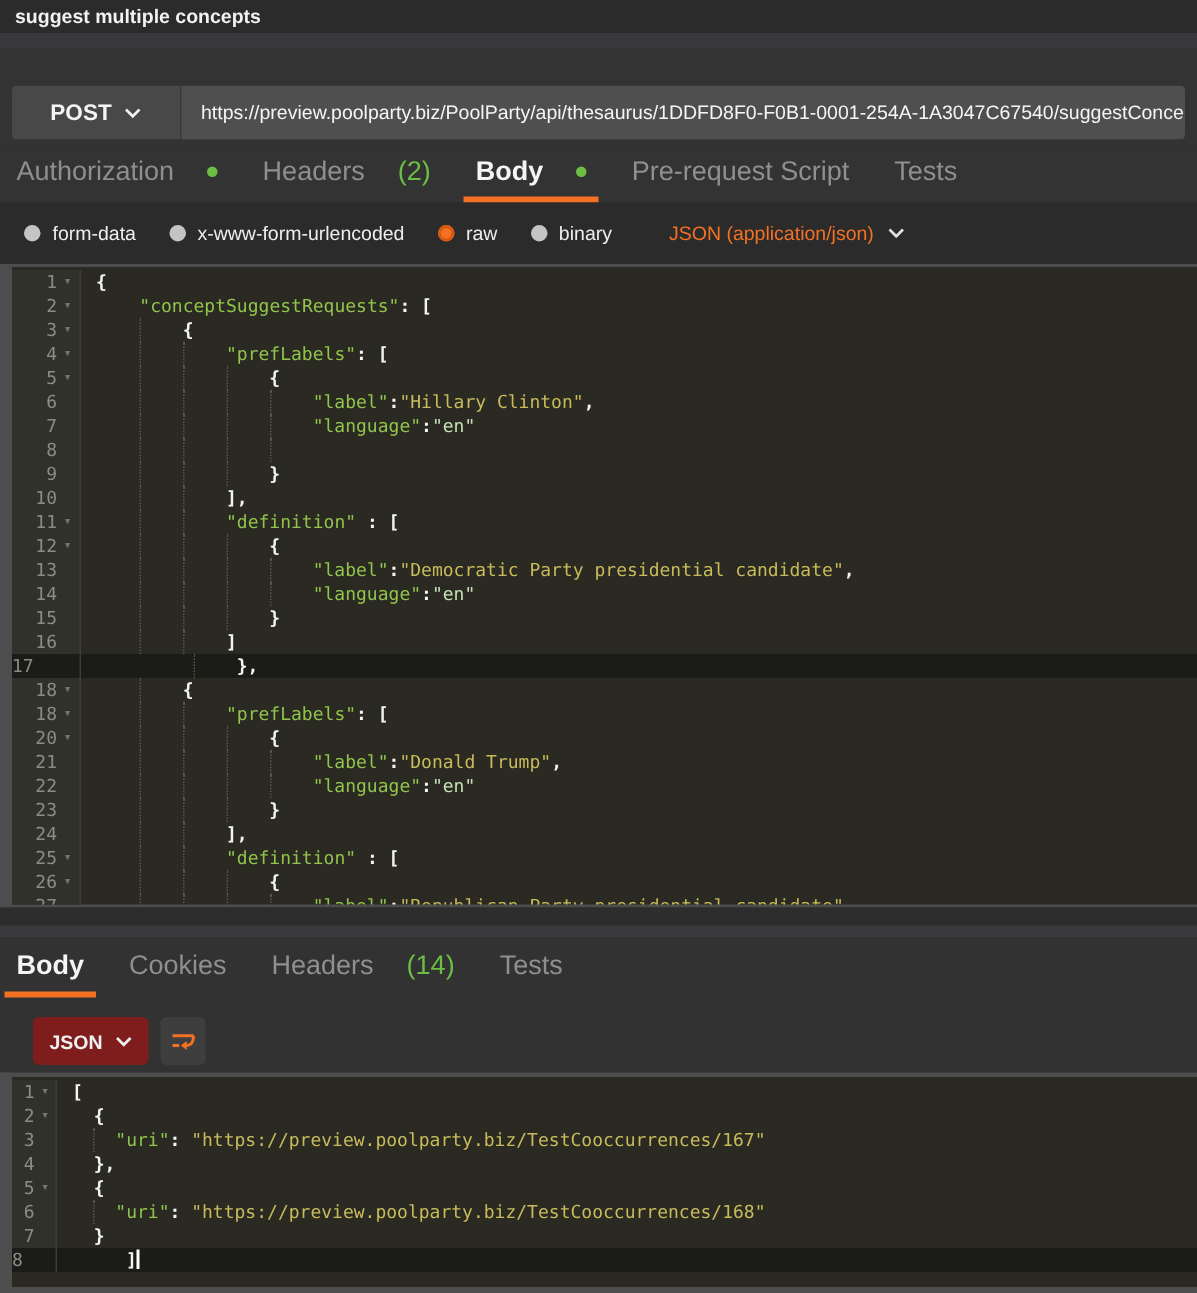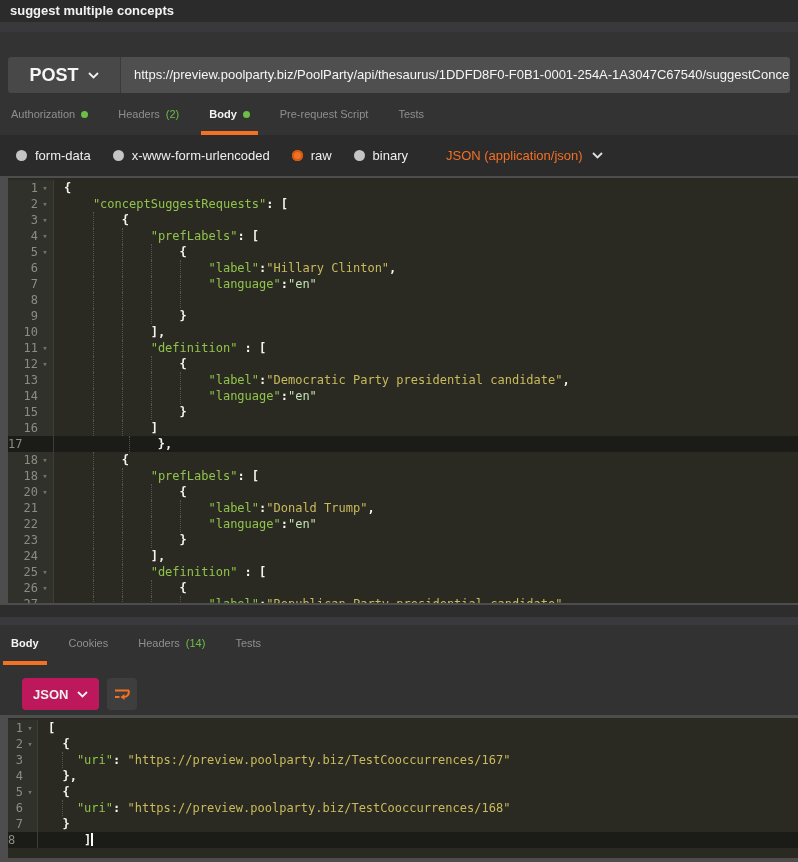--- a/index.html
+++ b/index.html
@@ -5,27 +5,27 @@
   * { margin:0; padding:0; box-sizing:border-box; }
   html,body { width:798px; height:862px; background:#2d2d2d; font-family:"Liberation Sans", sans-serif; overflow:hidden; }
   .abs { position:absolute; }
   #stage { position:relative; width:798px; height:862px; background:#2d2d2d; }
 
   
   #titlebar { top:0; left:0; width:798px; height:22px; background:#2b2b2b; color:#f2f2f2; font-size:13px; font-weight:bold; line-height:21px; padding-left:10px; }
   #subband  { top:22px; left:0; width:798px; height:10px; background:#39393b; }
   #reqrow   { top:32px; left:0; width:798px; height:65px; background:#333333; }
   #request-bar { top:57px; left:8px; width:782px; height:36px; border-radius:3px; overflow:hidden; display:flex; }
-  #method-btn { width:113px; background:#484848; color:#f5f5f5; font-size:18px; font-weight:bold; display:flex; align-items:center; justify-content:center; gap:9px; border-right:1px solid #3a3a3a; cursor:pointer; }
+  #method-btn { width:113px; background:#484848; color:#f5f5f5; font-size:15px; font-weight:bold; display:flex; align-items:center; justify-content:center; gap:9px; border-right:1px solid #3a3a3a; cursor:pointer; }
   #url-field { flex:1; background:#4f4f4f; color:#f5f5f5; font-size:13px; line-height:36px; padding-left:13px; white-space:nowrap; overflow:hidden; }
 
   
   .tabrow { display:flex; align-items:stretch; padding-left:3px; }
   #req-tabs { top:97px; left:0; width:798px; height:38px; background:#333333; }
-  .tab { display:flex; align-items:center; gap:6px; padding:0 8px; margin-right:14px; font-size:11px; color:#8f8f8f; border-bottom:4px solid transparent; cursor:pointer; }
+  .tab { display:flex; align-items:center; gap:22px; padding:0 8px; margin-right:14px; font-size:18px; color:#8f8f8f; border-bottom:4px solid transparent; cursor:pointer; }
   .tab.active { color:#f5f5f5; font-weight:600; border-bottom-color:#F47023; }
   .dot { width:7px; height:7px; border-radius:50%; background:#6DBE45; }
   .badge { color:#6DBE45; }
 
   
   #mode-row { top:135px; left:0; width:798px; height:41px; background:#2b2b2b; display:flex; align-items:center; padding-left:16px; }
   .radio-item { display:flex; align-items:center; gap:8px; margin-right:22px; cursor:pointer; }
   .radio-circ { width:11px; height:11px; border-radius:50%; background:#c4c4c4; }
   .radio-item.selected .radio-circ { background:#F47023; box-shadow:inset 0 0 0 2px #d45a12; }
   .radio-label { color:#eeeeee; font-size:13px; }
@@ -61,21 +61,21 @@
   #gap-dark { top:605px; left:0; width:798px; height:12px; background:#2d2d2d; }
   #gap-light { top:617px; left:0; width:798px; height:8px; background:#3a3a3c; }
 
   
   #resp-section { top:625px; left:0; width:798px; height:90px; background:#323232; }
   #resp-tabs { height:40px; }
   #resp-toolbar { display:flex; align-items:center; padding-left:8px; margin-top:13px; }
   #view-group { display:flex; background:#3e3e3e; border-radius:4px; overflow:hidden; height:32px; }
   .view-btn { padding:0 18px; line-height:32px; font-size:13px; color:#8a8a8a; cursor:pointer; }
   .view-btn.active { color:#ffffff; font-weight:bold; }
-  #format-dd { margin-left:14px; height:32px; background:#be185d; border-radius:4px; display:flex; align-items:center; gap:9px; padding:0 11px; cursor:pointer; }
+  #format-dd { margin-left:14px; height:32px; background:#7f1d1d; border-radius:4px; display:flex; align-items:center; gap:9px; padding:0 11px; cursor:pointer; }
   #format-dd span { color:#f0f0f0; font-size:13px; font-weight:600; }
   #wrap-btn { margin-left:8px; width:30px; height:32px; background:#3e3e3e; border-radius:4px; display:flex; align-items:center; justify-content:center; cursor:pointer; }
 </style>
 </head>
 <body>
 
 <div id="stage">
 
   <div id="titlebar" class="abs">suggest multiple concepts</div>
   <div id="subband" class="abs"></div>

